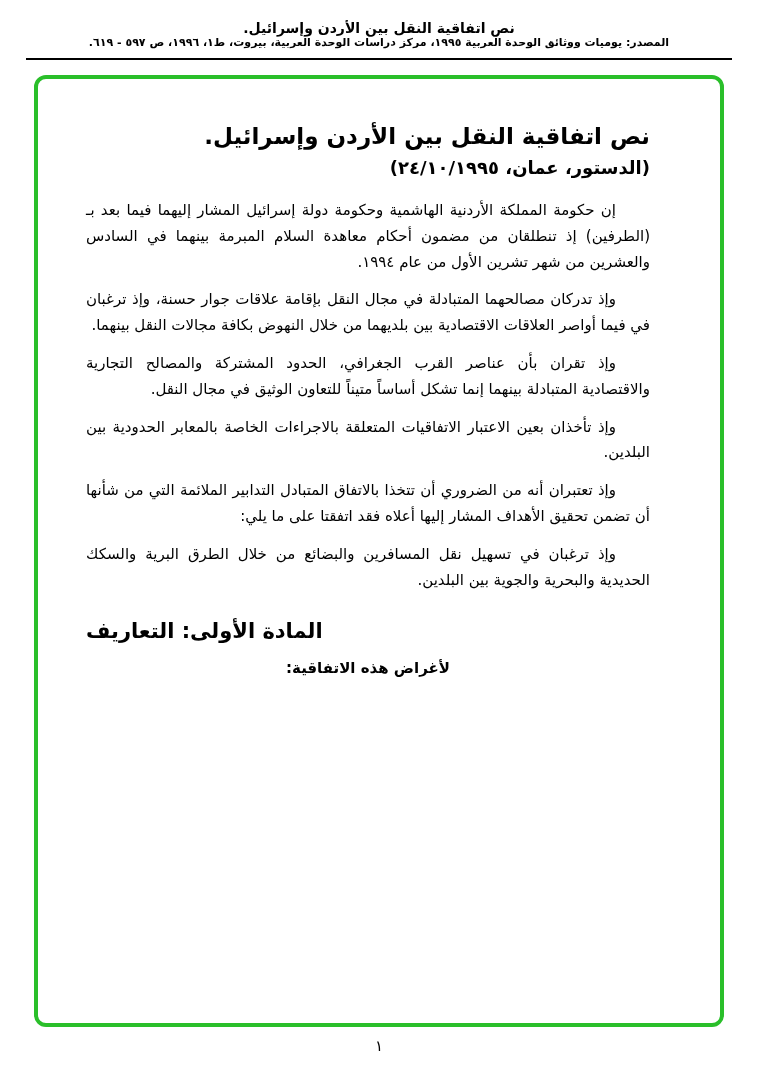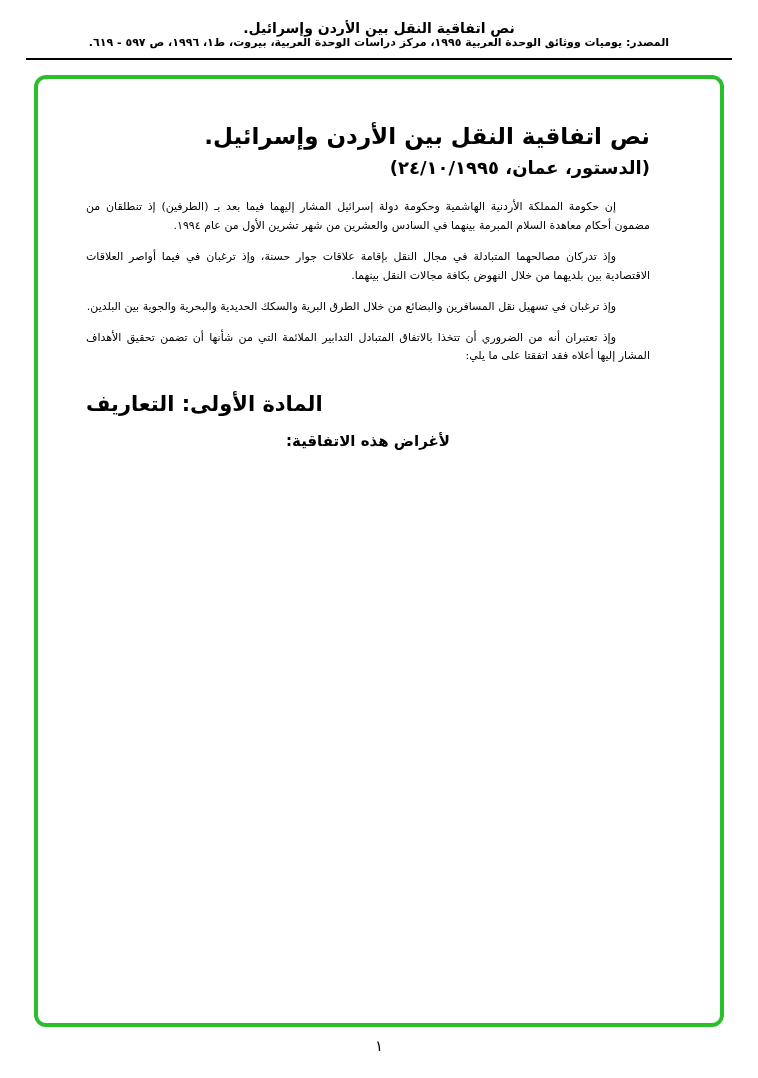--- a/index.html
+++ b/index.html
@@ -51,21 +51,21 @@
     font-weight: bold;
     margin: 0 0 8px 0;
     text-align: right;
   }
   .doc-subtitle {
     font-size: 18px;
     font-weight: bold;
     margin: 0 0 20px 0;
   }
   .doc p {
-    font-size: 11px;
+    font-size: 15px;
     line-height: 1.72;
     text-align: justify;
     text-indent: 34px;
     margin: 0 0 12px 0;
   }
   .section-heading {
     font-size: 21px;
     font-weight: bold;
     text-align: left;
     margin: 26px 0 16px 0;
@@ -92,21 +92,23 @@
   <hr class="header-divider">
 </header>
 
 <div class="content-frame">
   <div class="doc">
     <h1 class="doc-title">نص اتفاقية النقل بين الأردن وإسرائيل.</h1>
     <div class="doc-subtitle">(الدستور، عمان، ٢٤/١٠/١٩٩٥)</div>
 
     <p>إن حكومة المملكة الأردنية الهاشمية وحكومة دولة إسرائيل المشار إليهما فيما بعد بـ (الطرفين) إذ تنطلقان من مضمون أحكام معاهدة السلام المبرمة بينهما في السادس والعشرين من شهر تشرين الأول من عام ١٩٩٤.</p>
     <p>وإذ تدركان مصالحهما المتبادلة في مجال النقل بإقامة علاقات جوار حسنة، وإذ ترغبان في فيما أواصر العلاقات الاقتصادية بين بلديهما من خلال النهوض بكافة مجالات النقل بينهما.</p>
+    <p>وإذ تقران بأن عناصر القرب الجغرافي، الحدود المشتركة والمصالح التجارية والاقتصادية المتبادلة بينهما إنما تشكل أساساً متيناً للتعاون الوثيق في مجال النقل.</p>
+    <p>وإذ تأخذان بعين الاعتبار الاتفاقيات المتعلقة بالاجراءات الخاصة بالمعابر الحدودية بين البلدين.</p>
+    <p>وإذ تعتبران أنه من الضروري أن تتخذا بالاتفاق المتبادل التدابير الملائمة التي من شأنها أن تضمن تحقيق الأهداف المشار إليها أعلاه فقد اتفقتا على ما يلي:</p>
     <p>وإذ ترغبان في تسهيل نقل المسافرين والبضائع من خلال الطرق البرية والسكك الحديدية والبحرية والجوية بين البلدين.</p>
-    <p>وإذ تعتبران أنه من الضروري أن تتخذا بالاتفاق المتبادل التدابير الملائمة التي من شأنها أن تضمن تحقيق الأهداف المشار إليها أعلاه فقد اتفقتا على ما يلي:</p>
 
     <h2 class="section-heading">المادة الأولى:  التعاريف</h2>
     <div class="section-intro">لأغراض هذه الاتفاقية:</div>
   </div>
 </div>
 
 <div class="page-number">١</div>
 
 </body></html>

